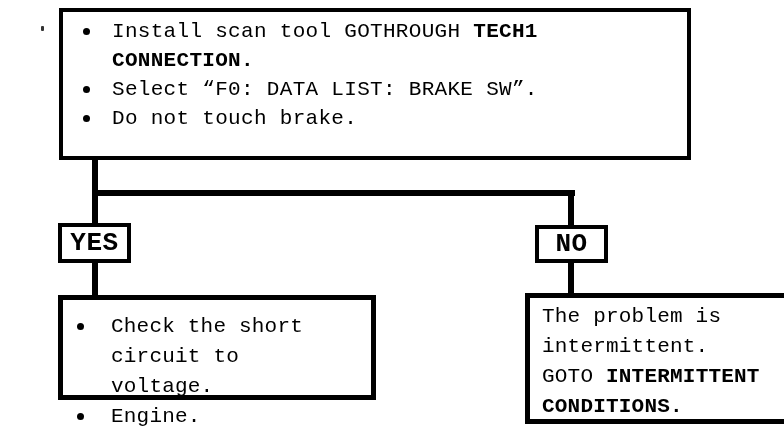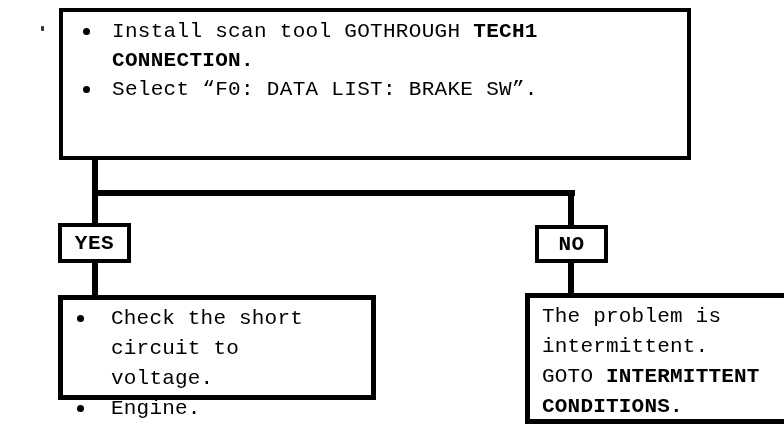--- a/index.html
+++ b/index.html
@@ -42,33 +42,33 @@
   }
   .txt { white-space: pre-wrap; }
   .bold { font-weight: bold; white-space: pre-wrap; }
   .ifline { padding-left: 6px; white-space: pre-wrap; }
   
   .label-box {
     display: flex;
     align-items: center;
     justify-content: center;
     font-weight: bold;
-    font-size: 21px;
+    font-size: 26px;
     letter-spacing: 0.5px;
   }
   .yes-box { left: 25px; top: 223px; width: 73px; height: 40px; }
   .no-box  { left: 502px; top: 225px; width: 73px; height: 38px; justify-content: center; }
   
   .result-box {
     border-width: 5px;
     font-size: 21px;
     line-height: 30px;
     letter-spacing: 0.2px;
   }
-  .yes-result { left: 25px; top: 295px; width: 318px; height: 105px; padding-top: 4px; }
+  .yes-result { left: 25px; top: 295px; width: 318px; height: 105px; padding-top: 12px; }
   .yes-result .bullet { margin: 11px 27px 0 14px; }
   .yes-result .txt { display: inline-block; width: 232px; }
   .no-result  { left: 492px; top: 293px; width: 266px; height: 131px; padding: 4px 0 0 12px; }
   .no-result .wrap { display: block; width: 225px; }
   
   .v-top   { left: 59px;  top: 160px; width: 6px;  height: 63px; }
   .h-bar   { left: 59px;  top: 190px; width: 483px; height: 6px; }
   .v-no    { left: 535px; top: 190px; width: 6px;  height: 35px; }
   .v-yes2  { left: 59px;  top: 263px; width: 6px;  height: 32px; }
   .v-no2   { left: 535px; top: 263px; width: 6px;  height: 30px; }
@@ -90,20 +90,24 @@
 
   <div class="box top-box">
     <div class="brow">
       <span class="bullet"></span>
       <span class="txt"><span>Install scan tool GOTHROUGH </span><span class="bold">TECH1 CONNECTION.</span></span>
     </div>
     <div class="brow">
       <span class="bullet"></span>
       <span class="txt"><span>Select “F0: DATA LIST: BRAKE SW”.</span><span class="bold"></span></span>
     </div>
+    <div class="brow">
+      <span class="bullet"></span>
+      <span class="txt"><span>Do not touch brake.</span><span class="bold"></span></span>
+    </div>
   </div>
 
   <div class="line v-top"></div>
   <div class="line h-bar"></div>
   <div class="line v-no"></div>
   <div class="line v-yes2"></div>
   <div class="line v-no2"></div>
 
   <div class="box label-box yes-box">
     <span>YES</span>

